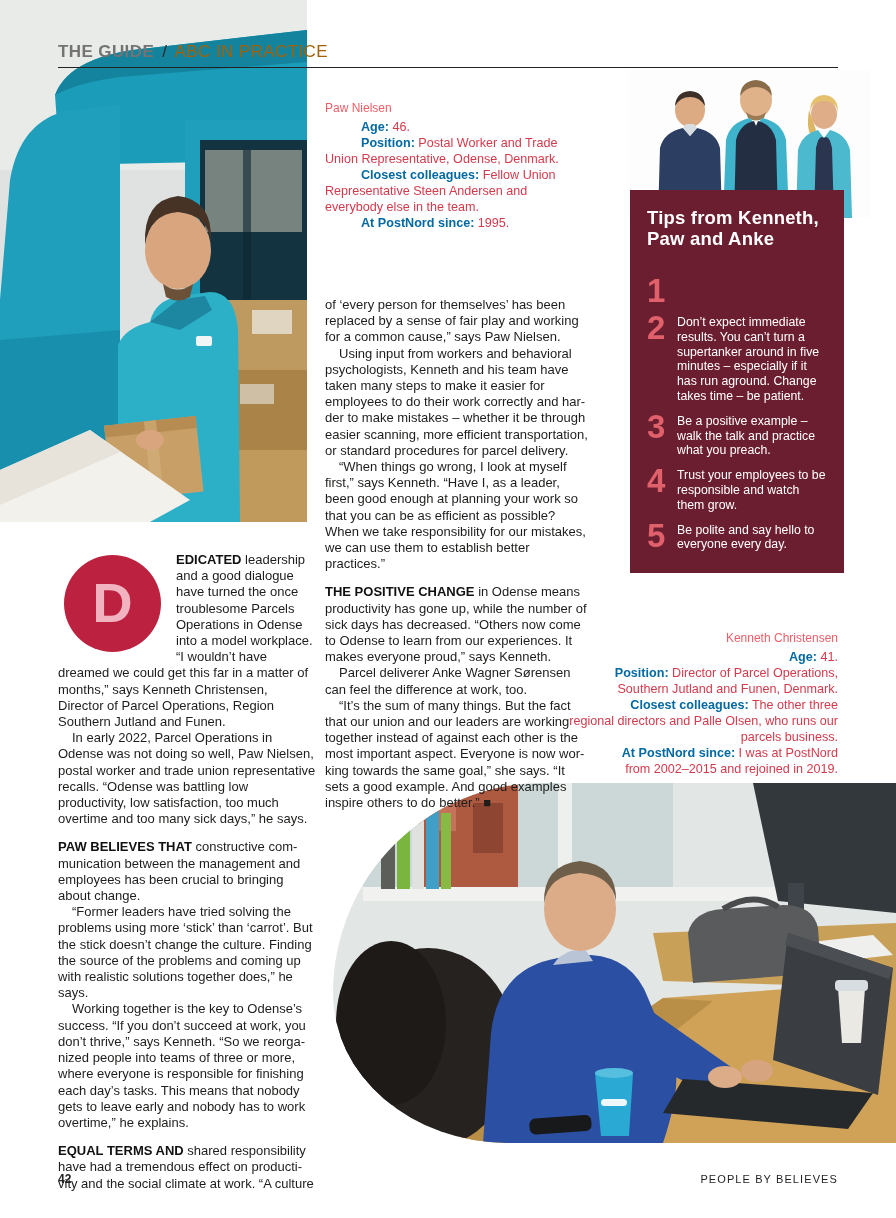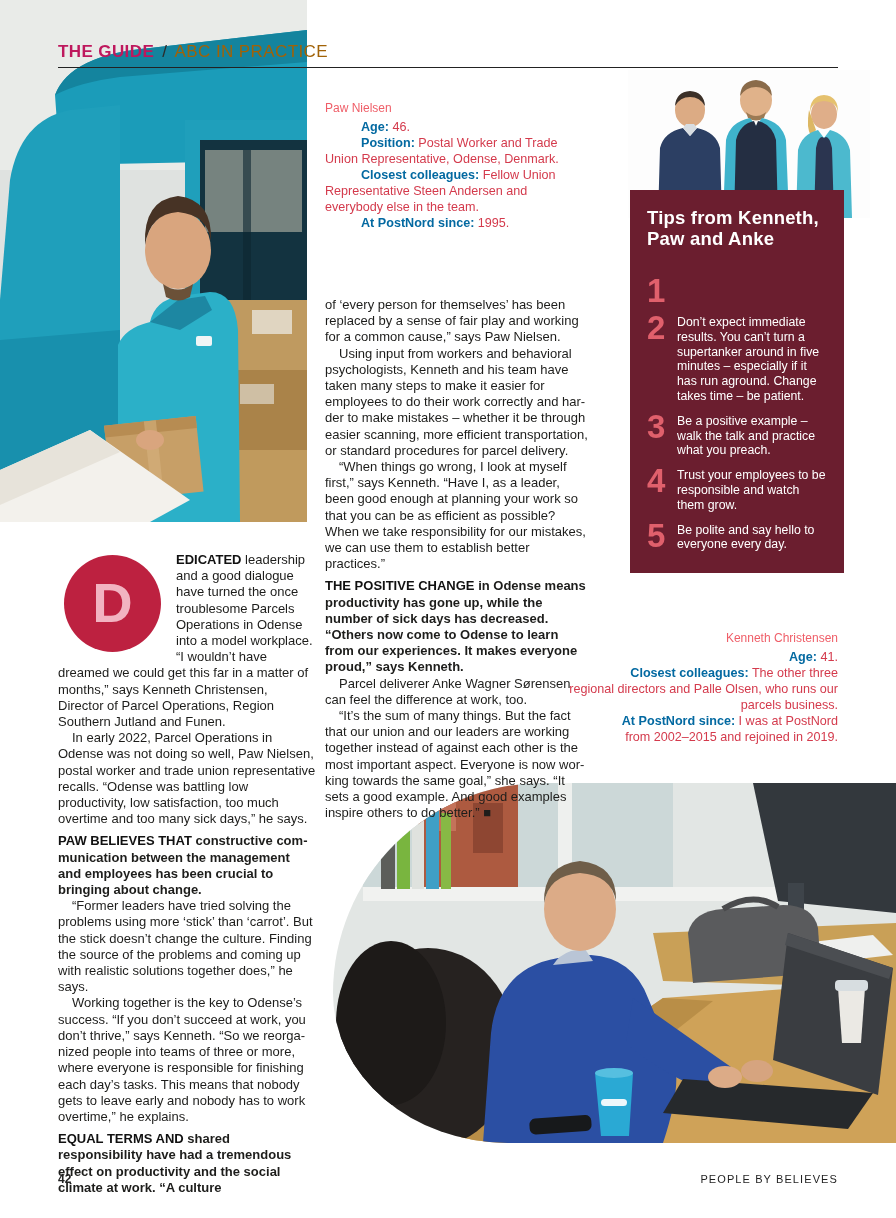--- a/index.html
+++ b/index.html
@@ -3,21 +3,21 @@
 <meta charset="utf-8">
 <style>
   html,body{margin:0;padding:0;background:#9a9a9a;}
   .page{
     position:relative;width:896px;height:1218px;background:#ffffff;
     font-family:"Liberation Sans","DejaVu Sans",sans-serif;overflow:hidden;
     margin:0 auto;
   }
   
   .header{position:absolute;left:58px;top:42px;z-index:5;font-size:17px;letter-spacing:.4px;}
-  .header .section{font-weight:700;color:#be185d;}
+  .header .section{font-weight:700;color:#737373;}
   .header .sep{color:#2b2b2b;font-weight:400;padding:0 3px;}
   .header .title{color:#a16207;font-weight:400;}
   .rule{position:absolute;left:58px;top:67px;width:780px;border-top:1.6px solid #222;z-index:5;}
   
   .photo-van{position:absolute;left:0;top:0;width:307px;height:522px;overflow:hidden;z-index:1;}
   .photo-team{position:absolute;left:628px;top:70px;width:242px;height:148px;overflow:hidden;z-index:1;}
   .photo-office{
     position:absolute;left:333px;top:783px;width:563px;height:360px;overflow:hidden;z-index:1;
     border-top-left-radius:210px 210px;border-bottom-left-radius:175px 150px;
   }
@@ -26,21 +26,21 @@
   .bio{font-size:12.6px;line-height:16px;}
   .bio .name{font-size:12px;font-weight:400;color:#ef5e68;margin-bottom:3px;}
   .bio b{color:#0369a1;font-weight:700;margin-left:36px;}
   .bio span{color:#d43a4c;}
   .bio-paw{position:absolute;left:325px;top:100px;width:262px;z-index:2;}
   .bio-kenneth{position:absolute;left:560px;top:630px;width:278px;text-align:right;z-index:2;}
   
   .col{position:absolute;font-size:13px;line-height:16.2px;color:#1d1d1b;z-index:2;}
   .col p{margin:0;}
   .col p.ind{text-indent:14px;}
-  .col p.lead-gap{margin-top:6px;font-weight:bold;}
+  .col p.lead-gap{margin-top:12px;}
   .col b.lead{color:#111;}
   .col-left{left:58px;top:552px;width:258px;}
   .col-mid{left:325px;top:297px;width:263px;}
   .dropcap{
     float:left;width:97px;height:97px;border-radius:50%;background:#bd2140;
     margin:3px 15px 8px 6px;display:flex;align-items:center;justify-content:center;
     font-size:56px;font-weight:700;color:#f2b3c1;
   }
   
   .tips{
@@ -148,20 +148,21 @@
     </div>
     <div class="tip">
       <div class="num">5</div>
       <div class="txt">Be polite and say hello to everyone every day.</div>
     </div>
   </div>
 
   <div class="bio bio-kenneth">
     <div class="name">Kenneth Christensen</div>
     <div><b>Age:</b><span> 41.</span></div>
+    <div><b>Position:</b><span> Director of Parcel Operations, Southern Jutland and Funen, Denmark.</span></div>
     <div><b>Closest colleagues:</b><span> The other three regional directors and Palle Olsen, who runs our parcels business.</span></div>
     <div><b>At PostNord since:</b><span> I was at PostNord from 2002–2015 and rejoined in 2019.</span></div>
   </div>
 
   <div class="col col-left">
     <div class="dropcap">
         <span>D</span>
       </div>
     <p><b class="lead">EDICATED</b><span> leadership and a good dialogue have turned the once troublesome Parcels Operations in Odense into a model work­place. “I wouldn’t have dreamed we could get this far in a matter of months,” says Kenneth Christensen, Director of Parcel Operations, Region Southern Jutland and Funen.</span></p>
     <p class="ind"><span>In early 2022, Parcel Operations in Odense was not doing so well, Paw Nielsen, postal worker and trade union representative re­calls. “Odense was battling low productivity, low satisfaction, too much overtime and too many sick days,” he says.</span></p>

